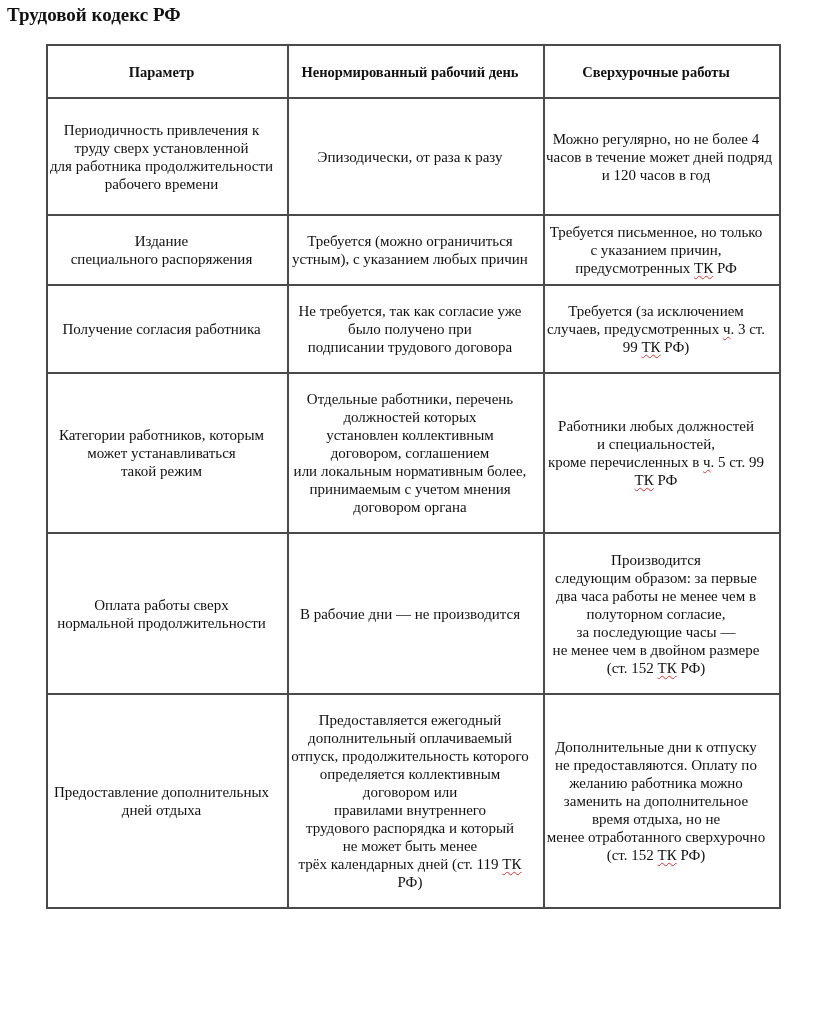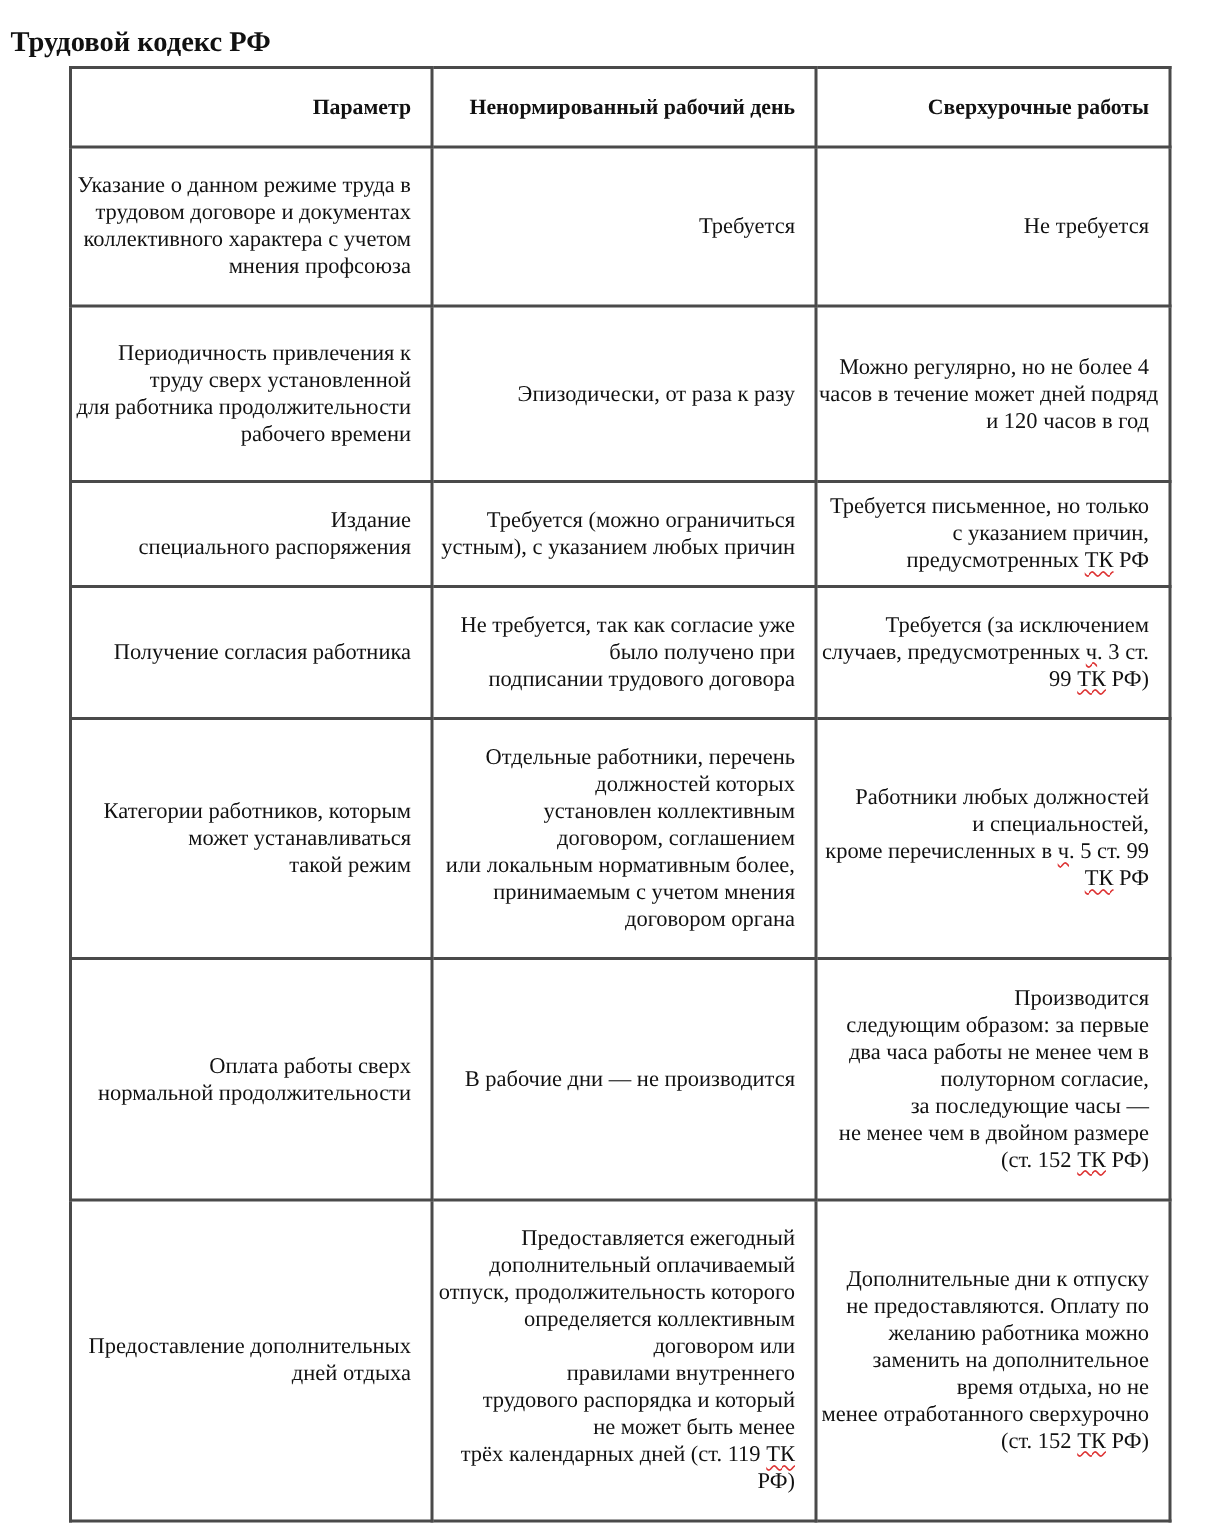--- a/index.html
+++ b/index.html
@@ -11,40 +11,40 @@
       width: 813px;
       height: 1023px;
       overflow: hidden;
       position: relative;
       font-family: "Liberation Serif", "DejaVu Serif", serif;
       color: #111111;
     }
     .page-title {
       position: absolute;
       left: 7px;
-      top: 17px;
+      top: 3px;
       margin: 0;
       font-size: 19px;
       font-weight: bold;
       line-height: 24px;
       color: #111;
     }
     table.compare {
       position: absolute;
       left: 46px;
       top: 44px;
       border-collapse: collapse;
       table-layout: fixed;
       width: 733px;
     }
     table.compare td, table.compare th {
       border: 2px solid #4a4a4a;
       padding: 0 13px 0 1px;
       vertical-align: middle;
-      text-align: right;
+      text-align: center;
       font-size: 15px;
       line-height: 18px;
       color: #111;
     }
     table.compare th {
       font-weight: bold;
       font-size: 14.5px;
     }
     col.c1 { width: 241px; }
     col.c2 { width: 256px; }
@@ -76,34 +76,20 @@
       <col class="c3">
   </colgroup>
   <thead>
     <tr class="r-head">
       <th>Параметр</th>
       <th>Ненормированный рабочий день</th>
       <th>Сверхурочные работы</th>
     </tr>
   </thead>
   <tbody id="tbody">
-      <tr class="r1">
-        <td>
-          <span class="line">Указание о данном режиме труда в</span>
-          <span class="line">трудовом договоре и документах</span>
-          <span class="line">коллективного характера с учетом</span>
-          <span class="line">мнения профсоюза</span>
-        </td>
-        <td>
-          <span class="line">Требуется</span>
-        </td>
-        <td>
-          <span class="line">Не требуется</span>
-        </td>
-      </tr>
       <tr class="r2">
         <td>
           <span class="line">Периодичность привлечения к</span>
           <span class="line">труду сверх установленной</span>
           <span class="line">для работника продолжительности</span>
           <span class="line">рабочего времени</span>
         </td>
         <td>
           <span class="line">Эпизодически, от раза к разу</span>
         </td>

